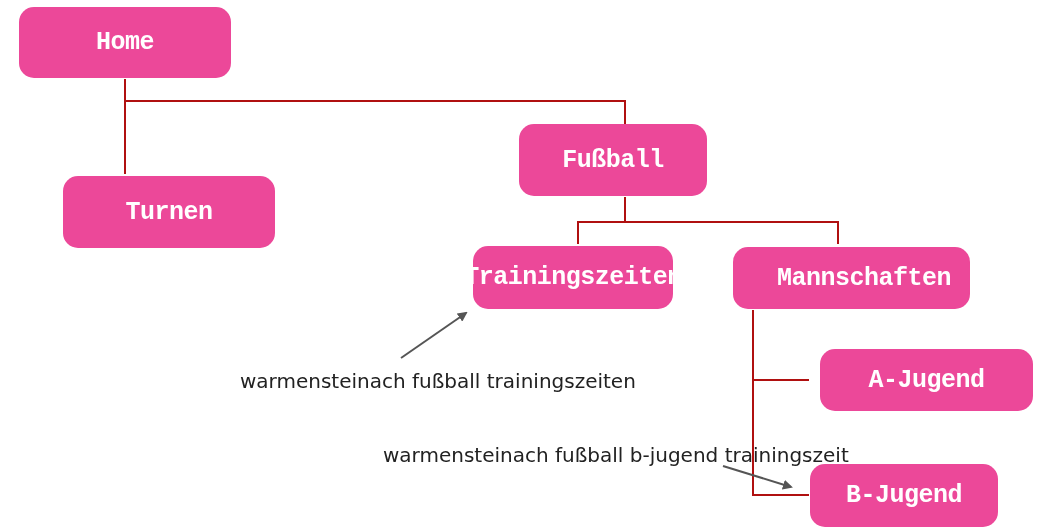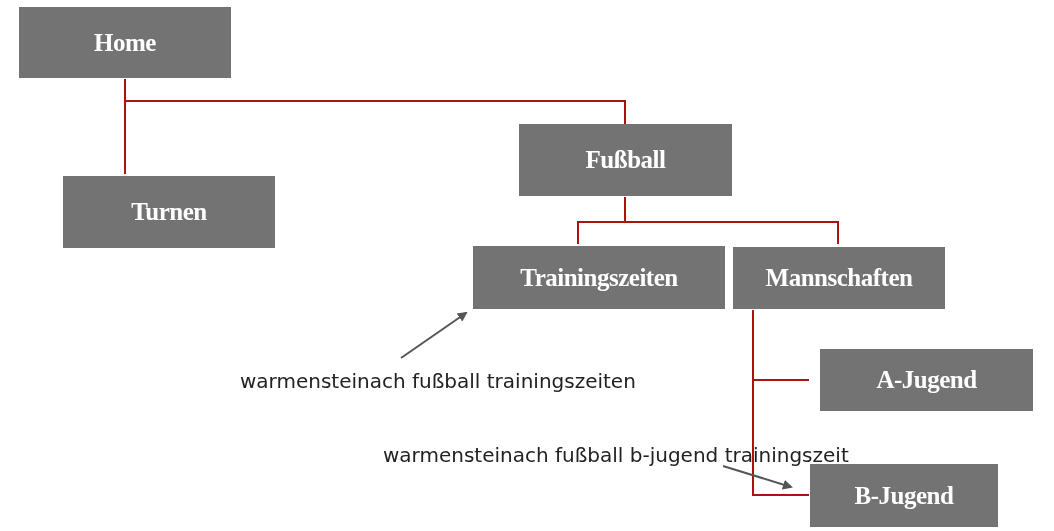--- a/index.html
+++ b/index.html
@@ -1,21 +1,21 @@
 <!DOCTYPE html>
 <html><head>
 <meta charset="utf-8">
 <style>
   html, body { margin: 0; padding: 0; background: #ffffff; }
   body { width: 1054px; height: 531px; position: relative; overflow: hidden;
          font-family: "DejaVu Sans", sans-serif; }
-  .node { position: absolute; background: #737373; color: #ffffff;
+  .node { position: absolute; background: #ec4899; color: #ffffff;
           display: flex; align-items: center; justify-content: center;
-          font-family: Liberation Serif, serif; font-weight: bold;
-          font-size: 25px; letter-spacing: -0.5px; cursor: pointer; }
+          font-family: Liberation Mono, monospace; font-weight: bold;
+          font-size: 25px; letter-spacing: -0.5px; cursor: pointer; border-radius: 15px; }
   .note { position: absolute; color: #222222; font-size: 20px;
           font-family: "DejaVu Sans", sans-serif; white-space: nowrap; }
   svg.lines { position: absolute; left: 0; top: 0; }
 </style>
 </head>
 <body>
 
 <svg class="lines" width="1054" height="531">
   <defs>
     <marker id="arrowhead" markerWidth="10" markerHeight="10" refX="8" refY="5" orient="auto" markerUnits="userSpaceOnUse">
@@ -39,25 +39,25 @@
   </g>
 
   <line x1="401" y1="358" x2="466" y2="313" stroke="#555555" stroke-width="2" marker-end="url(#arrowhead)"></line>
   <line x1="723" y1="466" x2="791" y2="487" stroke="#555555" stroke-width="2" marker-end="url(#arrowhead)"></line>
 </svg>
 
 <div class="node" style="left:19px; top:7px; width:212px; height:71px;">Home</div>
 
 <div class="node" style="left:19px; top:176px; width:212px; height:72px;margin-left:44px;">Turnen</div>
 
-<div class="node" style="left:519px; top:124px; width:213px; height:72px;">Fußball</div>
+<div class="node" style="left:519px; top:124px; width:188px; height:72px;">Fußball</div>
 
-<div class="node" style="left:473px; top:246px; width:252px; height:63px;">Trainingszeiten</div>
+<div class="node" style="left:473px; top:246px; width:200px; height:63px;">Trainingszeiten</div>
 
-<div class="node" style="left:733px; top:247px; width:212px; height:62px;">Mannschaften</div>
+<div class="node" style="left:733px; top:247px; width:212px; height:62px;padding-left:25px;">Mannschaften</div>
 
 <div class="node" style="left:820px; top:349px; width:213px; height:62px;">A-Jugend</div>
 
 <div class="node" style="left:810px; top:464px; width:188px; height:63px;">B-Jugend</div>
 
 <div class="note" style="left:240px; top:369px;">warmensteinach fußball trainingszeiten</div>
 
 <div class="note" style="left:383px; top:443px;">warmensteinach fußball b-jugend trainingszeit</div>
 
 </body></html>

